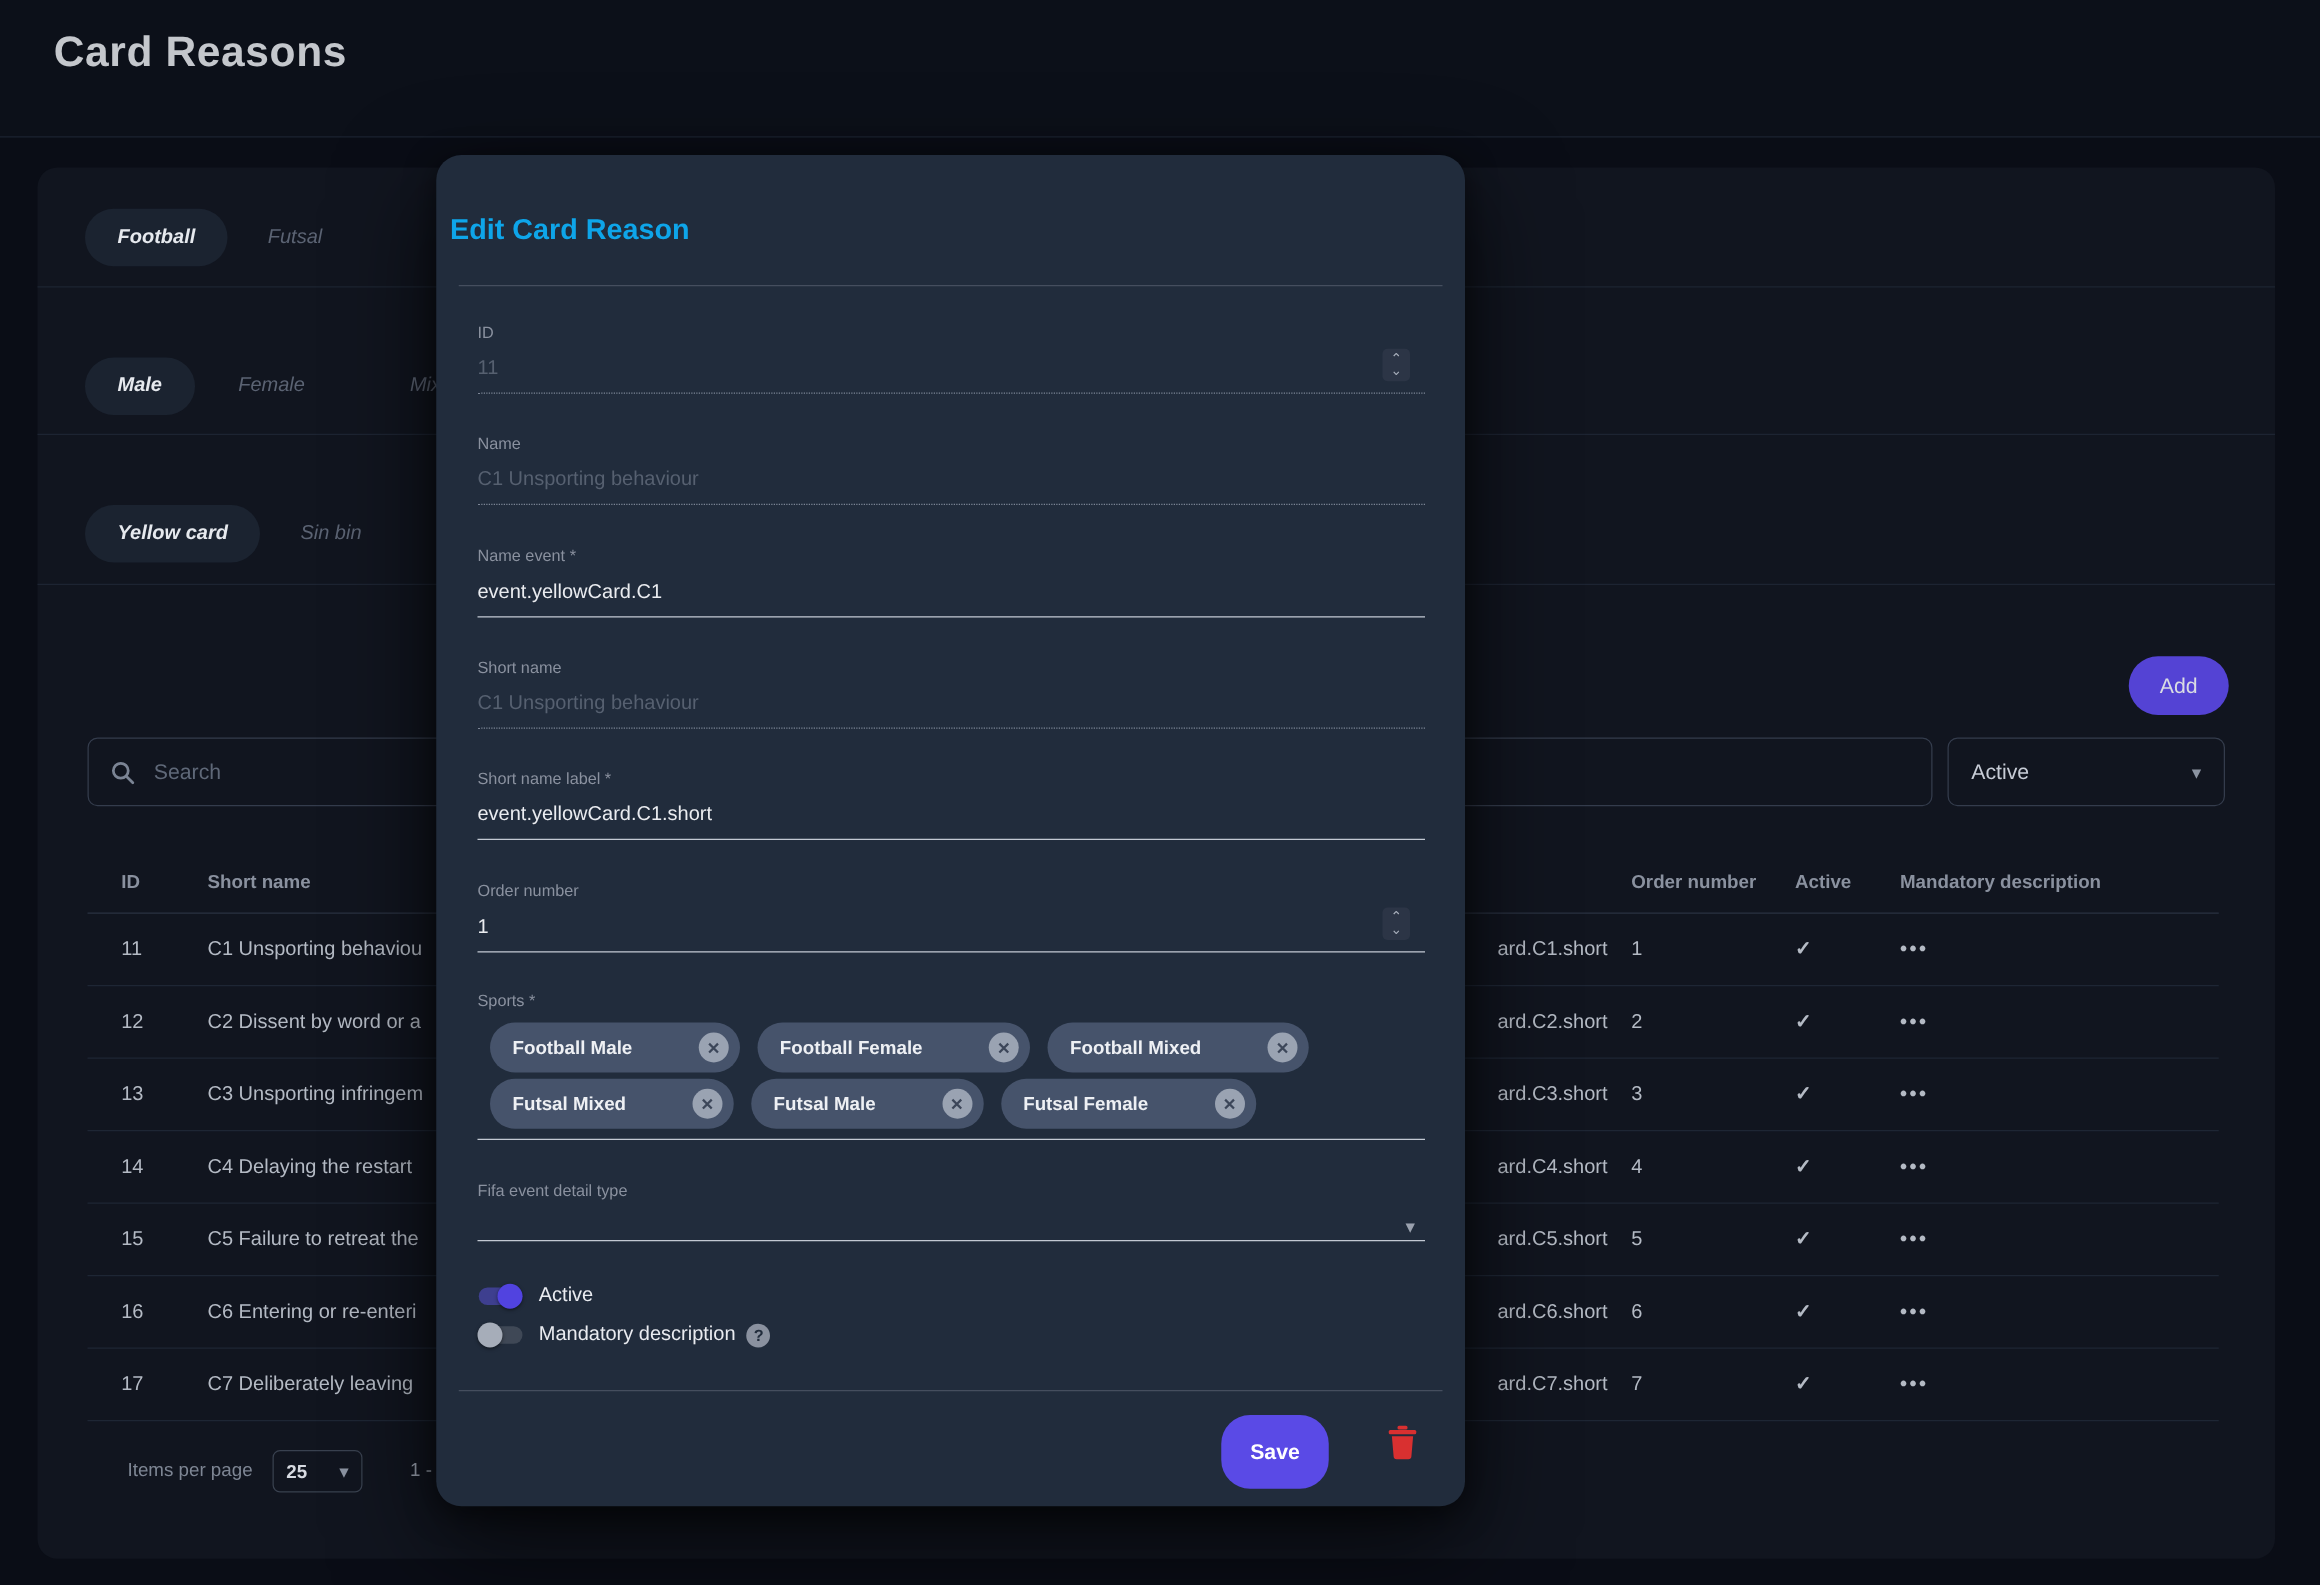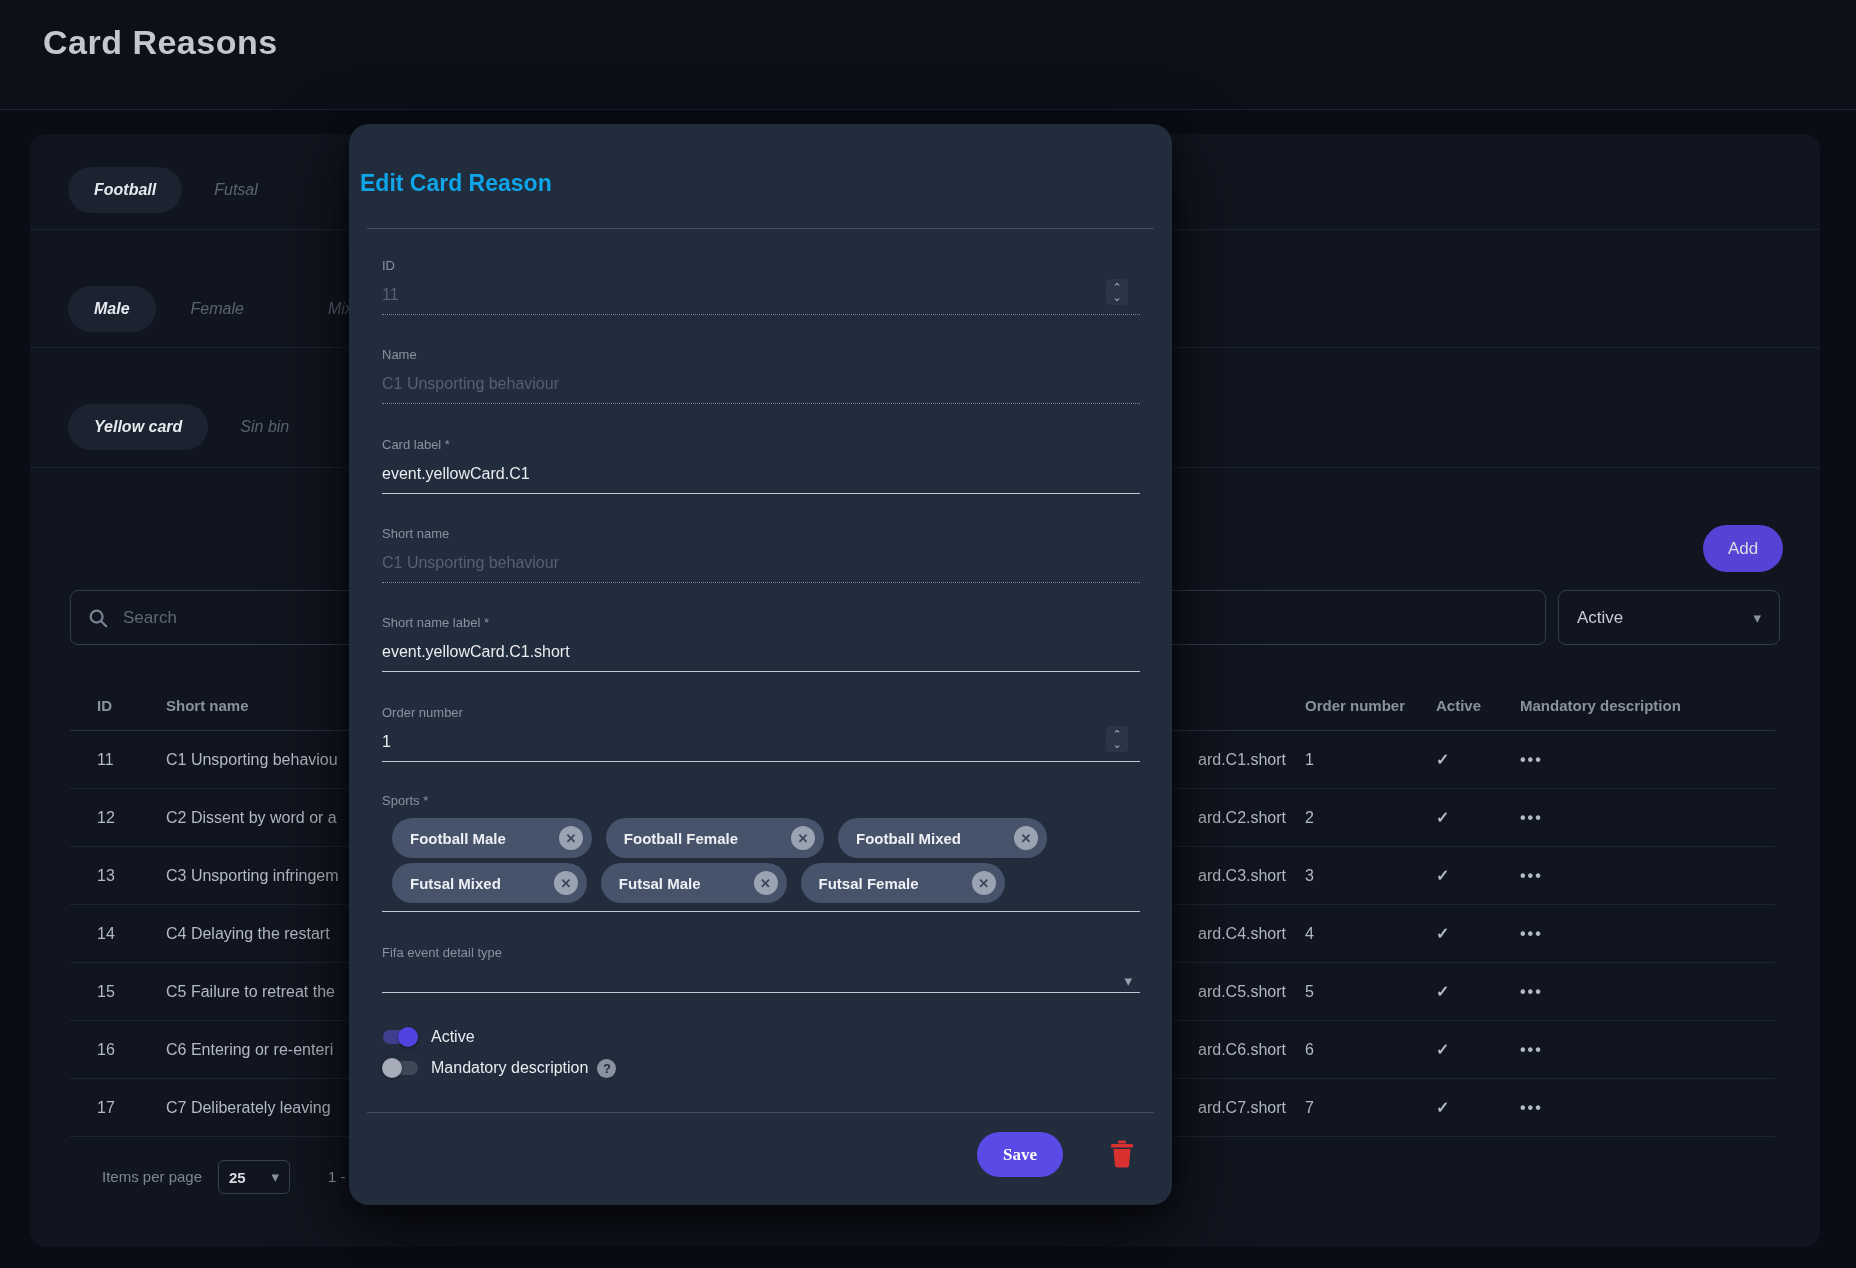--- a/index.html
+++ b/index.html
@@ -135,23 +135,23 @@
   .toggle.on .tg-thumb { left:16px; background:#5143e0; }
   .toggle.off .tg-track { background:#3f4856; }
   .toggle.off .tg-thumb { left:0; background:#a6adb9; }
   .toggle-label { margin-left:12px; font-size:16px; color:#e9ebf0; }
   .help {
     margin-left:9px; width:19px; height:19px; border-radius:50%;
     background:#8a919f; color:#212c3c; font-size:13px; font-weight:700;
     display:flex; align-items:center; justify-content:center;
   }
   .save-btn {
-    position:absolute; right:109px; top:1008px; width:86px; height:45px;
+    position:absolute; right:109px; top:1008px; width:86px; height:59px;
     background:#5a4ae6; border:none; border-radius:23px;
-    color:#ffffff; font-size:17px; font-weight:600; font-family:Liberation Serif, serif; cursor:pointer;
+    color:#ffffff; font-size:17px; font-weight:600; font-family:Liberation Sans, sans-serif; cursor:pointer;
   }
   .trash { position:absolute; right:38px; top:1016px; width:24px; height:28px; cursor:pointer; }
 </style>
 </head>
 <body>
 
 <header class="app-header">
   <div class="app-title">Card Reasons</div>
 </header>
 
@@ -301,21 +301,21 @@
   </div>
 
   <div class="field" style="top:223px;">
     <div class="f-label">Name</div>
     <div class="f-value u-dotted">
       <input class="f-input dim" disabled="" value="C1 Unsporting behaviour" style="">
     </div>
   </div>
 
   <div class="field" style="top:313px;">
-    <div class="f-label">Card label *</div>
+    <div class="f-label">Name event *</div>
     <div class="f-value u-solid">
       <input class="f-input bright" value="event.yellowCard.C1" style="">
     </div>
   </div>
 
   <div class="field" style="top:402px;">
     <div class="f-label">Short name</div>
     <div class="f-value u-dotted">
       <input class="f-input dim" disabled="" value="C1 Unsporting behaviour" style="">
     </div>

